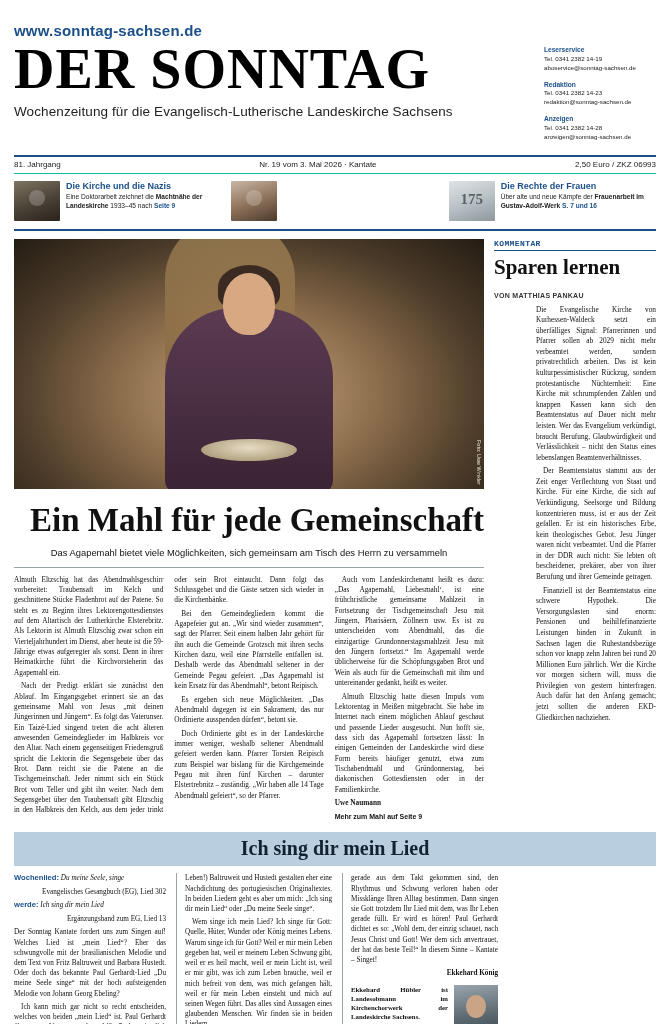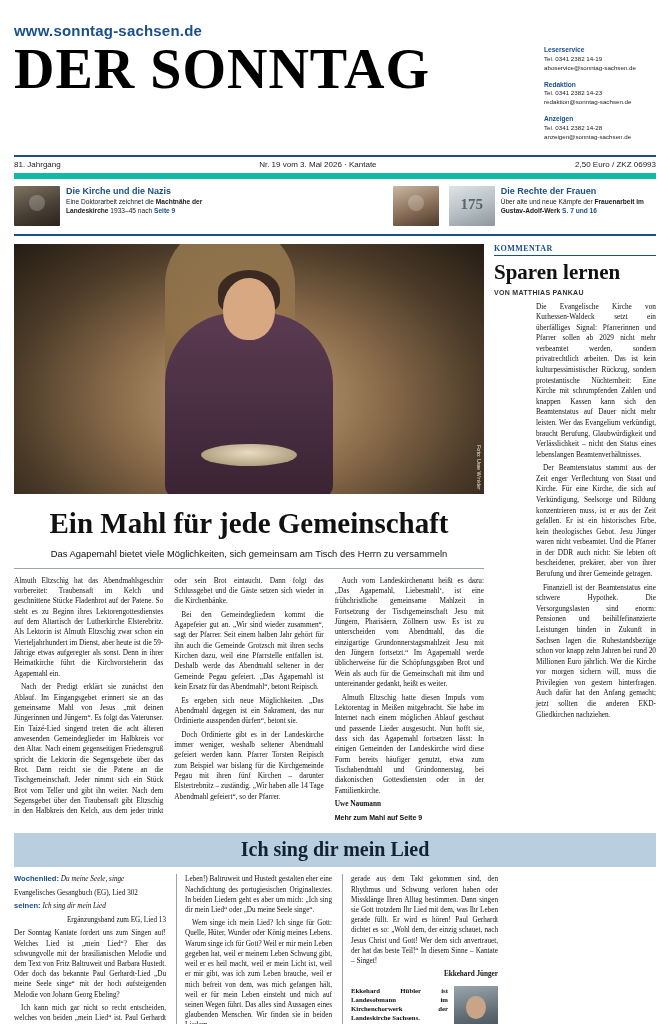--- a/index.html
+++ b/index.html
@@ -56,31 +56,31 @@
   .mast-right .blk-h { color: #1a4f8a; font-weight: bold; font-size: 6.6px; }
 
   .rule-thick { border-top: 2px solid #1a4f8a; margin-top: 6px; }
   .issue-line {
     display: flex;
     justify-content: space-between;
     font-family: "Liberation Sans", sans-serif;
     font-size: 8px;
     color: #222;
     padding: 3px 0 4px 0;
-    border-bottom: 6px solid #14b8a6;
+    border-bottom: 1px solid #14b8a6;
   }
 
   
   .teasers {
     display: flex;
     gap: 10px;
     padding: 7px 0 8px 0;
     border-bottom: 2px solid #1a4f8a;
   }
-  .teaser { display: flex; gap: 6px; flex: 1; justify-content: flex-end; }
+  .teaser { display: flex; gap: 6px; flex: 1; }
   .teaser-thumb {
     width: 46px; height: 40px; flex: none;
     border-radius: 1px;
     background: #b9c3c9;
     position: relative; overflow: hidden;
   }
   .t1 { background: linear-gradient(160deg,#7d7462 0%, #463d33 60%, #2b241c 100%); }
   .t2 { background: linear-gradient(160deg,#c9b7a4 0%, #8a6f58 55%, #4b3a2c 100%); }
   .t3 { background: linear-gradient(160deg,#dfe4e6 0%, #b9c2c6 50%, #8d979c 100%); }
   .t3:after {
@@ -145,22 +145,22 @@
   .lp-credit {
     position: absolute; right: 2px; bottom: 4px;
     writing-mode: vertical-rl;
     font-family: "Liberation Sans", sans-serif;
     font-size: 5.5px; color: #efe7d8;
   }
 
   .headline {
     font-family: "Liberation Serif", serif;
     font-weight: bold;
-    font-size: 29px;
-    text-align: center;
+    font-size: 33px;
+    text-align: right;
     margin: 13px 0 8px 0;
     color: #111;
   }
   .subhead {
     font-family: "Liberation Sans", sans-serif;
     font-size: 9.4px;
     text-align: center;
     margin-bottom: 9px;
     color: #111;
   }
@@ -185,28 +185,28 @@
     text-align: left;
   }
   .byline { font-weight: bold; }
   .morelink {
     font-family: "Liberation Sans", sans-serif;
     font-weight: bold; font-size: 7px; color: #111; margin-top: 4px;
   }
 
   
   .komm-label {
-    font-family: Liberation Serif, serif;
+    font-family: Liberation Mono, monospace;
     font-weight: bold; font-size: 8px; color: #1a4f8a;
     letter-spacing: .4px; margin-bottom: 2px;
   }
   .komm-rule { border-top: 1px solid #1a4f8a; margin-bottom: 5px; }
   .komm-title {
     font-family: "Liberation Serif", serif;
-    font-weight: bold; font-size: 21px; line-height: 1.05; margin-bottom: 6px;
+    font-weight: bold; font-size: 21px; line-height: 1.05; margin-bottom: 14px;
   }
   .komm-author {
     font-family: "Liberation Sans", sans-serif;
     font-size: 7px; font-weight: bold; letter-spacing: .3px;
     color: #333; margin-bottom: 6px;
   }
   .komm-body { font-size: 7.3px; line-height: 1.45; text-align: justify; hyphens: auto; margin-left: 42px; }
   .komm-body p { margin-bottom: 3px; text-indent: 7px; }
   .komm-body p.first { text-indent: 0; }
 
@@ -245,20 +245,21 @@
 </head>
 <body>
 
 <div class="page">
 
   <div class="top-url">www.sonntag-sachsen.de</div>
 
   <div class="masthead">
     <div class="mast-left">
       <div class="mast-title">DER SONNTAG</div>
+      <div class="mast-sub">Wochenzeitung für die Evangelisch-Lutherische Landeskirche Sachsens</div>
     </div>
     <div class="mast-right">
       <div class="blk">
         <div class="blk-h">Leserservice</div>
         <div style="white-space:pre-line">Tel. 0341 2382 14-19
 aboservice@sonntag-sachsen.de</div>
       </div>
       <div class="blk">
         <div class="blk-h">Redaktion</div>
         <div style="white-space:pre-line">Tel. 0341 2382 14-23
@@ -350,38 +351,38 @@
   </div>
 
   <div class="lower">
     <div class="band">Ich sing dir mein Lied</div>
     <div class="lower-grid">
 
       <div class="lw-col">
         <p class="noindent">
           <span class="kicker">Wochenlied:</span><span class="song-line"> Du meine Seele, singe</span>
         </p>
-        <p style="text-align:left">Evangelisches Gesangbuch (EG), Lied 302</p>
+        <p style="text-align:right">Evangelisches Gesangbuch (EG), Lied 302</p>
         <p class="noindent">
-          <span class="kicker">seinen:</span><span class="song-line"> Ich sing dir mein Lied</span>
+          <span class="kicker">werde:</span><span class="song-line"> Ich sing dir mein Lied</span>
         </p>
         <p style="text-align:right">Ergänzungsband zum EG, Lied 13</p>
         <p>Der Sonntag Kantate fordert uns zum Singen auf! Welches Lied ist „mein Lied“? Eher das schwungvolle mit der brasilianischen Melodie und dem Text von Fritz Baltruweit und Barbara Hustedt. Oder doch das bekannte Paul Gerhardt-Lied „Du meine Seele singe“ mit der hoch aufsteigenden Melodie von Johann Georg Ebeling?</p>
         <p class="ind">Ich kann mich gar nicht so recht entscheiden, welches von beiden „mein Lied“ ist. Paul Gerhardt überzeugt: Verse aus dem 146. Psalm ziemlich getreu in seine Lieddichtung (wobei im EG die Strophen zu Vers 3 und 4 des Psalms fehlen).</p>
       </div>
 
       <div class="lw-col wide left-rule">
         <p>Leben!) Baltruweit und Hustedt gestalten eher eine Nachdichtung des portugiesischen Originaltextes. In beiden Liedern geht es aber um mich: „Ich sing dir mein Lied“ oder „Du meine Seele singe“.</p>
         <p class="ind">Wem singe ich mein Lied? Ich singe für Gott: Quelle, Hüter, Wunder oder König meines Lebens. Warum singe ich für Gott? Weil er mir mein Leben gegeben hat, weil er meinem Leben Schwung gibt, weil er es heil macht, weil er mein Licht ist, weil er mir gibt, was ich zum Leben brauche, weil er mich befreit von dem, was mich gefangen hält, weil er für mein Leben einsteht und mich auf seinen Wegen führt. Das alles sind Aussagen eines glaubenden Menschen. Wir finden sie in beiden Liedern.</p>
 
       </div>
 
       <div class="lw-col wide left-rule">
         <p>gerade aus dem Takt gekommen sind, den Rhythmus und Schwung verloren haben oder Missklänge Ihren Alltag bestimmen. Dann singen sie Gott trotzdem Ihr Lied mit dem, was Ihr Leben gerade füllt. Er wird es hören! Paul Gerhardt dichtet es so: „Wohl dem, der einzig schauet, nach Jesus Christ und Gott! Wer dem sich anvertrauet, der hat das beste Teil!“ In diesem Sinne – Kantate – Singet!</p>
-        <p class="sig">Ekkehard Jünger</p>
+        <p class="sig">Ekkehard König</p>
         <div class="authorbox">
           <div class="txt">
             <span>Ekkehard Hübler ist Landesobmann im Kirchenchorwerk der Landeskirche Sachsens.</span>
           </div>
           <div>
             <div class="ph"></div>
 
           </div>
         </div>
       </div>

